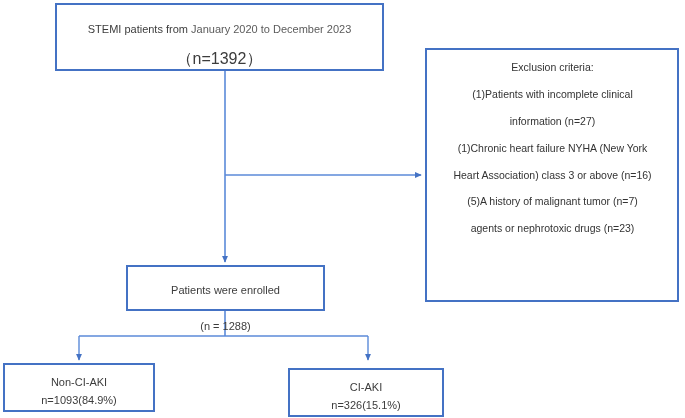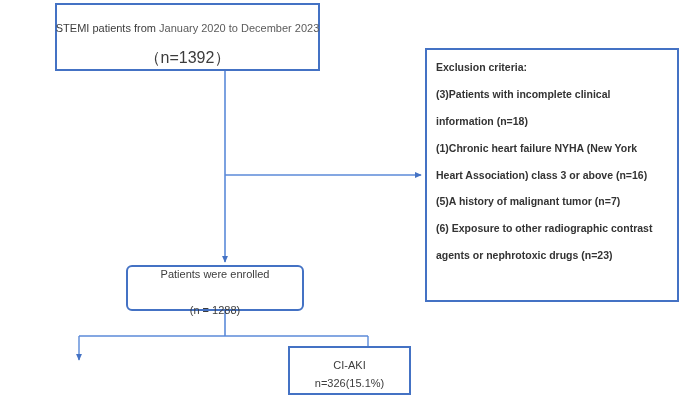--- a/index.html
+++ b/index.html
@@ -34,23 +34,23 @@
   .node .line1,
   .node .line2 {
     display: block;
     white-space: nowrap;
   }
 
   
   #node-cohort {
     left: 55px;
     top: 3px;
-    width: 265px;
+    width: 329px;
     height: 68px;
-    justify-content: flex-end;
+    justify-content: center;
     padding-top: 18px;
   }
   #node-cohort .line1 {
     font-size: 11px;
     color: #3c3c3c;
   }
   #node-cohort .line1 .muted {
     color: #5b5b5b;
   }
   #node-cohort .line2 {
@@ -59,60 +59,58 @@
     color: #3c3c3c;
   }
 
   
   #node-exclusion {
     left: 425px;
     top: 48px;
     width: 254px;
     height: 254px;
     display: block;
-    text-align: left;
+    text-align: center;
     padding: 12px 8px 0 9px;
-    font-weight: bold;
   }
   #node-exclusion .excl-line {
     display: block;
     font-size: 10.5px;
     color: #333333;
     line-height: 1;
     margin-bottom: 16.4px;
     white-space: nowrap;
   }
 
   
   #node-enrolled {
     left: 126px;
     top: 265px;
-    width: 178px;
+    width: 199px;
     height: 46px;
     justify-content: flex-start;
-    padding-top: 0;
-    border-radius: 6px;
+    padding-top: 16px;
   }
   #node-enrolled .line2 {
     margin-top: 20px;
   }
 
   
   #node-non-ci-aki {
     left: 3px;
     top: 363px;
     width: 152px;
     height: 49px;
     justify-content: flex-start;
     padding-top: 10px;
   }
   #node-ci-aki {
     left: 288px;
-    top: 346px;
-    width: 123px;
+    top: 368px;
+    width: 156px;
     height: 49px;
     justify-content: flex-start;
     padding-top: 10px;
   }
   #node-non-ci-aki .line2,
   #node-ci-aki .line2 {
     margin-top: 2px;
   }
 
   
@@ -147,33 +145,36 @@
     <path d="M368,336 L368,360" stroke="#5B8AD9" stroke-width="1.4" fill="none" marker-end="url(#arrow)"></path>
   </svg>
 
   <div class="node" id="node-cohort">
     <span class="line1"><span>STEMI patients from </span><span class="muted">January 2020 to December 2023</span></span>
     <span class="line2">（n=1392）</span>
   </div>
 
   <div class="node" id="node-exclusion">
     <span class="excl-line">Exclusion criteria:</span>
-    <span class="excl-line">(3)Patients with incomplete clinical</span>
-    <span class="excl-line">information (n=18)</span>
+    <span class="excl-line">(1)Patients with incomplete clinical</span>
+    <span class="excl-line">information (n=27)</span>
     <span class="excl-line">(1)Chronic heart failure NYHA (New York</span>
     <span class="excl-line">Heart Association) class 3 or above (n=16)</span>
     <span class="excl-line">(5)A history of malignant tumor (n=7)</span>
-    <span class="excl-line">(6) Exposure to other radiographic contrast</span>
     <span class="excl-line">agents or nephrotoxic drugs (n=23)</span>
   </div>
 
   <div class="node" id="node-enrolled">
     <span class="line1">Patients were enrolled</span>
     <span class="line2">(n = 1288)</span>
   </div>
 
+  <div class="node" id="node-non-ci-aki">
+    <span class="line1">Non-CI-AKI</span>
+    <span class="line2">n=1093(84.9%)</span>
+  </div>
 
   <div class="node" id="node-ci-aki">
     <span class="line1">CI-AKI</span>
     <span class="line2">n=326(15.1%)</span>
   </div>
 
 </div>
 
 </body></html>

